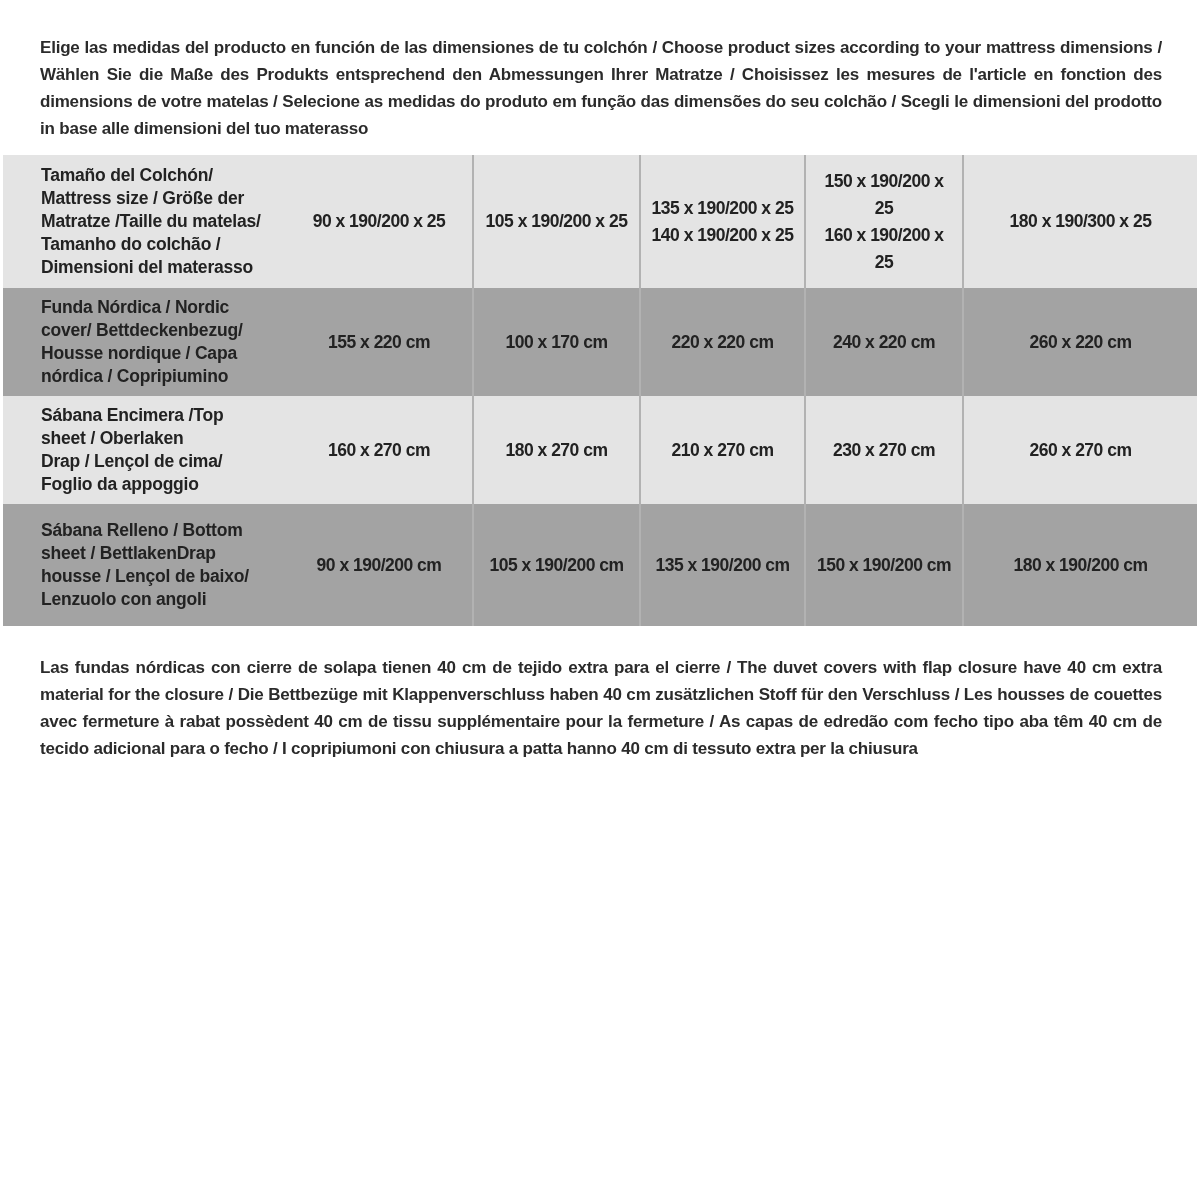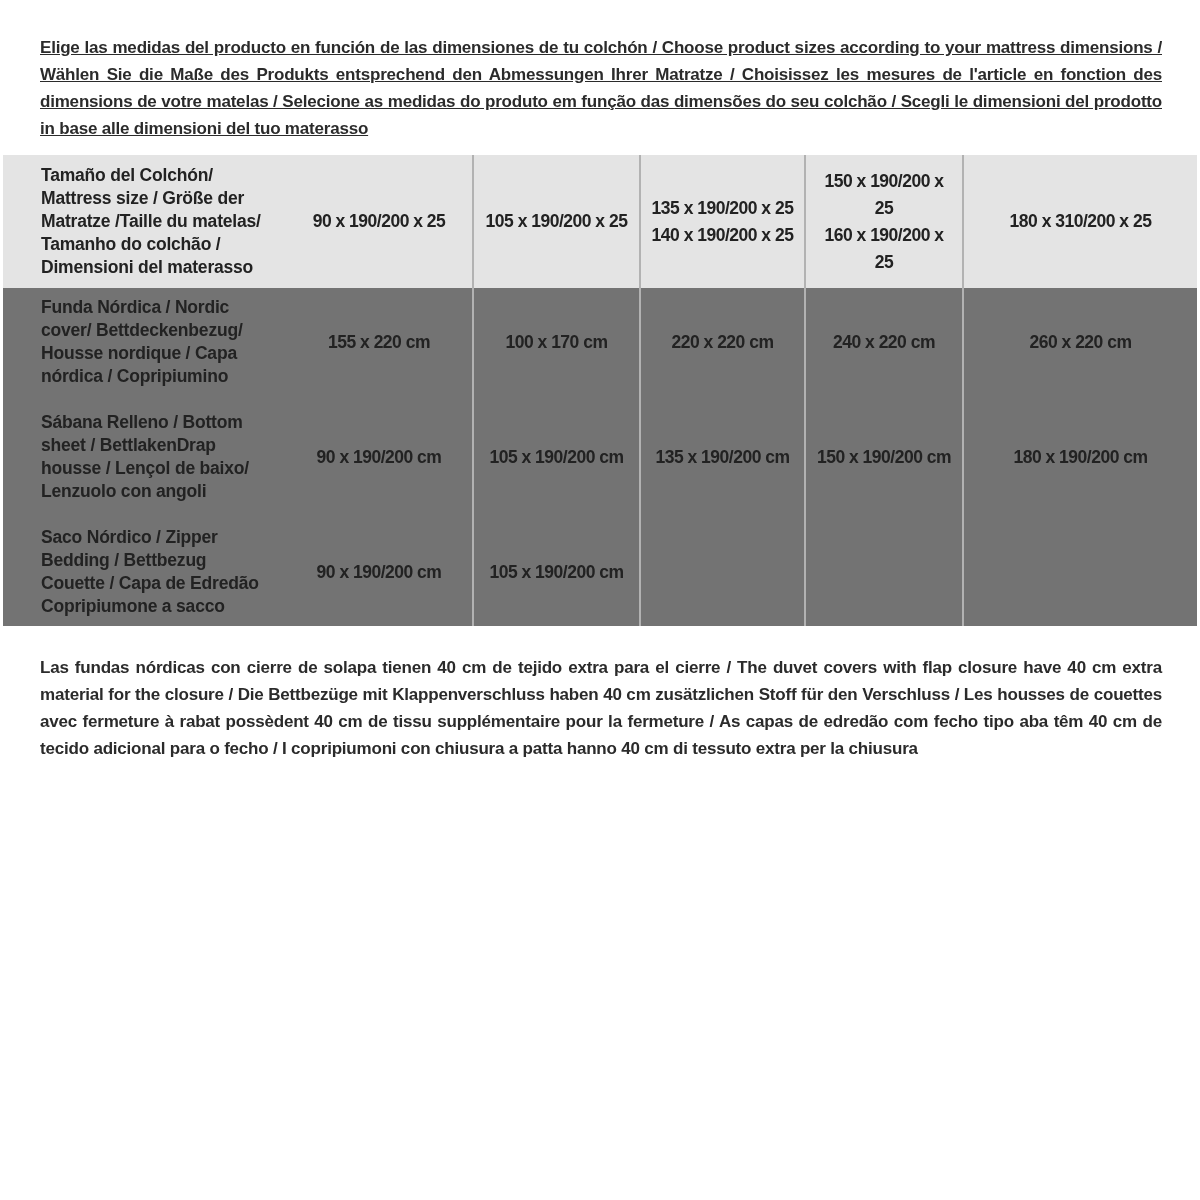--- a/index.html
+++ b/index.html
@@ -20,38 +20,38 @@
   }
   .para {
     font-size: 17px;
     font-weight: 700;
     line-height: 27px;
     text-align: justify;
     letter-spacing: -0.2px;
     color: #2b2b2b;
     margin: 0 38px 0 40px;
   }
-  .para.intro { padding-top: 34px; margin-bottom: 13px; text-decoration: underline; }
+  .para.intro { padding-top: 34px; margin-bottom: 13px; }
   .para.footnote { margin-top: 28px; }
 
   table.size-table {
     border-collapse: collapse;
     table-layout: fixed;
     width: 1194px;
     margin-left: 3px;
   }
   table.size-table td {
     vertical-align: middle;
     font-weight: 700;
     white-space: pre-line;
     padding: 8px;
     overflow: hidden;
   }
   tr.gray  { background: #e4e4e4; }
-  tr.white { background: #737373; }
+  tr.white { background: #a3a3a3; }
   .label-cell {
     font-size: 17.5px;
     line-height: 23px;
     letter-spacing: -0.2px;
     padding-left: 38px !important;
     text-align: left;
   }
   .val-cell {
     font-size: 17.5px;
     line-height: 27px;
@@ -82,60 +82,60 @@
 Mattress size / Größe der
 Matratze /Taille du matelas/
 Tamanho do colchão /
 Dimensioni del materasso</td>
         <td class="val-cell sep">90 x 190/200 x 25</td>
         <td class="val-cell sep">105 x 190/200 x 25</td>
         <td class="val-cell sep">135 x 190/200 x 25
 140 x 190/200 x 25</td>
         <td class="val-cell sep">150 x 190/200 x 25
 160 x 190/200 x 25</td>
-        <td class="val-cell">180 x 310/200 x 25</td>
+        <td class="val-cell">180 x 190/300 x 25</td>
       </tr>
 
       <tr class="white" style="height:107px">
         <td class="label-cell">Funda Nórdica /  Nordic
 cover/ Bettdeckenbezug/
 Housse nordique  / Capa
 nórdica / Copripiumino</td>
         <td class="val-cell sep">155 x 220 cm</td>
         <td class="val-cell sep">100 x 170 cm</td>
         <td class="val-cell sep">220 x 220 cm</td>
         <td class="val-cell sep">240 x 220 cm</td>
         <td class="val-cell">260 x 220 cm</td>
       </tr>
 
+      <tr class="gray" style="height:107px">
+        <td class="label-cell">Sábana Encimera /Top
+sheet / Oberlaken
+Drap / Lençol de cima/
+Foglio da appoggio</td>
+        <td class="val-cell sep">160 x 270 cm</td>
+        <td class="val-cell sep">180 x 270 cm</td>
+        <td class="val-cell sep">210 x 270 cm</td>
+        <td class="val-cell sep">230 x 270 cm</td>
+        <td class="val-cell">260 x 270 cm</td>
+      </tr>
 
       <tr class="white" style="height:122px">
         <td class="label-cell">Sábana Relleno / Bottom
 sheet / BettlakenDrap
 housse / Lençol de baixo/
 Lenzuolo con angoli</td>
         <td class="val-cell sep">90 x 190/200 cm</td>
         <td class="val-cell sep">105 x 190/200 cm</td>
         <td class="val-cell sep">135 x 190/200 cm</td>
         <td class="val-cell sep">150 x 190/200 cm</td>
         <td class="val-cell">180 x 190/200 cm</td>
       </tr>
 
 
 
 
-      <tr class="white" style="height:104px">
-        <td class="label-cell">Saco Nórdico / Zipper
-Bedding / Bettbezug
-Couette  / Capa de Edredão
-Copripiumone a sacco</td>
-        <td class="val-cell sep">90 x 190/200 cm</td>
-        <td class="val-cell sep">105 x 190/200 cm</td>
-        <td class="val-cell sep"></td>
-        <td class="val-cell sep"></td>
-        <td class="val-cell"></td>
-      </tr>
     </tbody>
   </table>
 
   <p class="para footnote">Las fundas nórdicas con cierre de solapa tienen 40 cm de tejido extra para el cierre  /  The duvet covers with flap closure have 40 cm extra material for the closure / Die Bettbezüge mit Klappenverschluss haben 40 cm zusätzlichen Stoff für den Verschluss / Les housses de couettes avec fermeture à rabat possèdent 40 cm de tissu supplémentaire pour la fermeture / As capas de edredão com fecho tipo aba têm 40 cm de tecido adicional para o fecho / I copripiumoni con chiusura a patta hanno 40 cm di tessuto extra per la chiusura</p>
 
 </div>
 
 </body></html>

